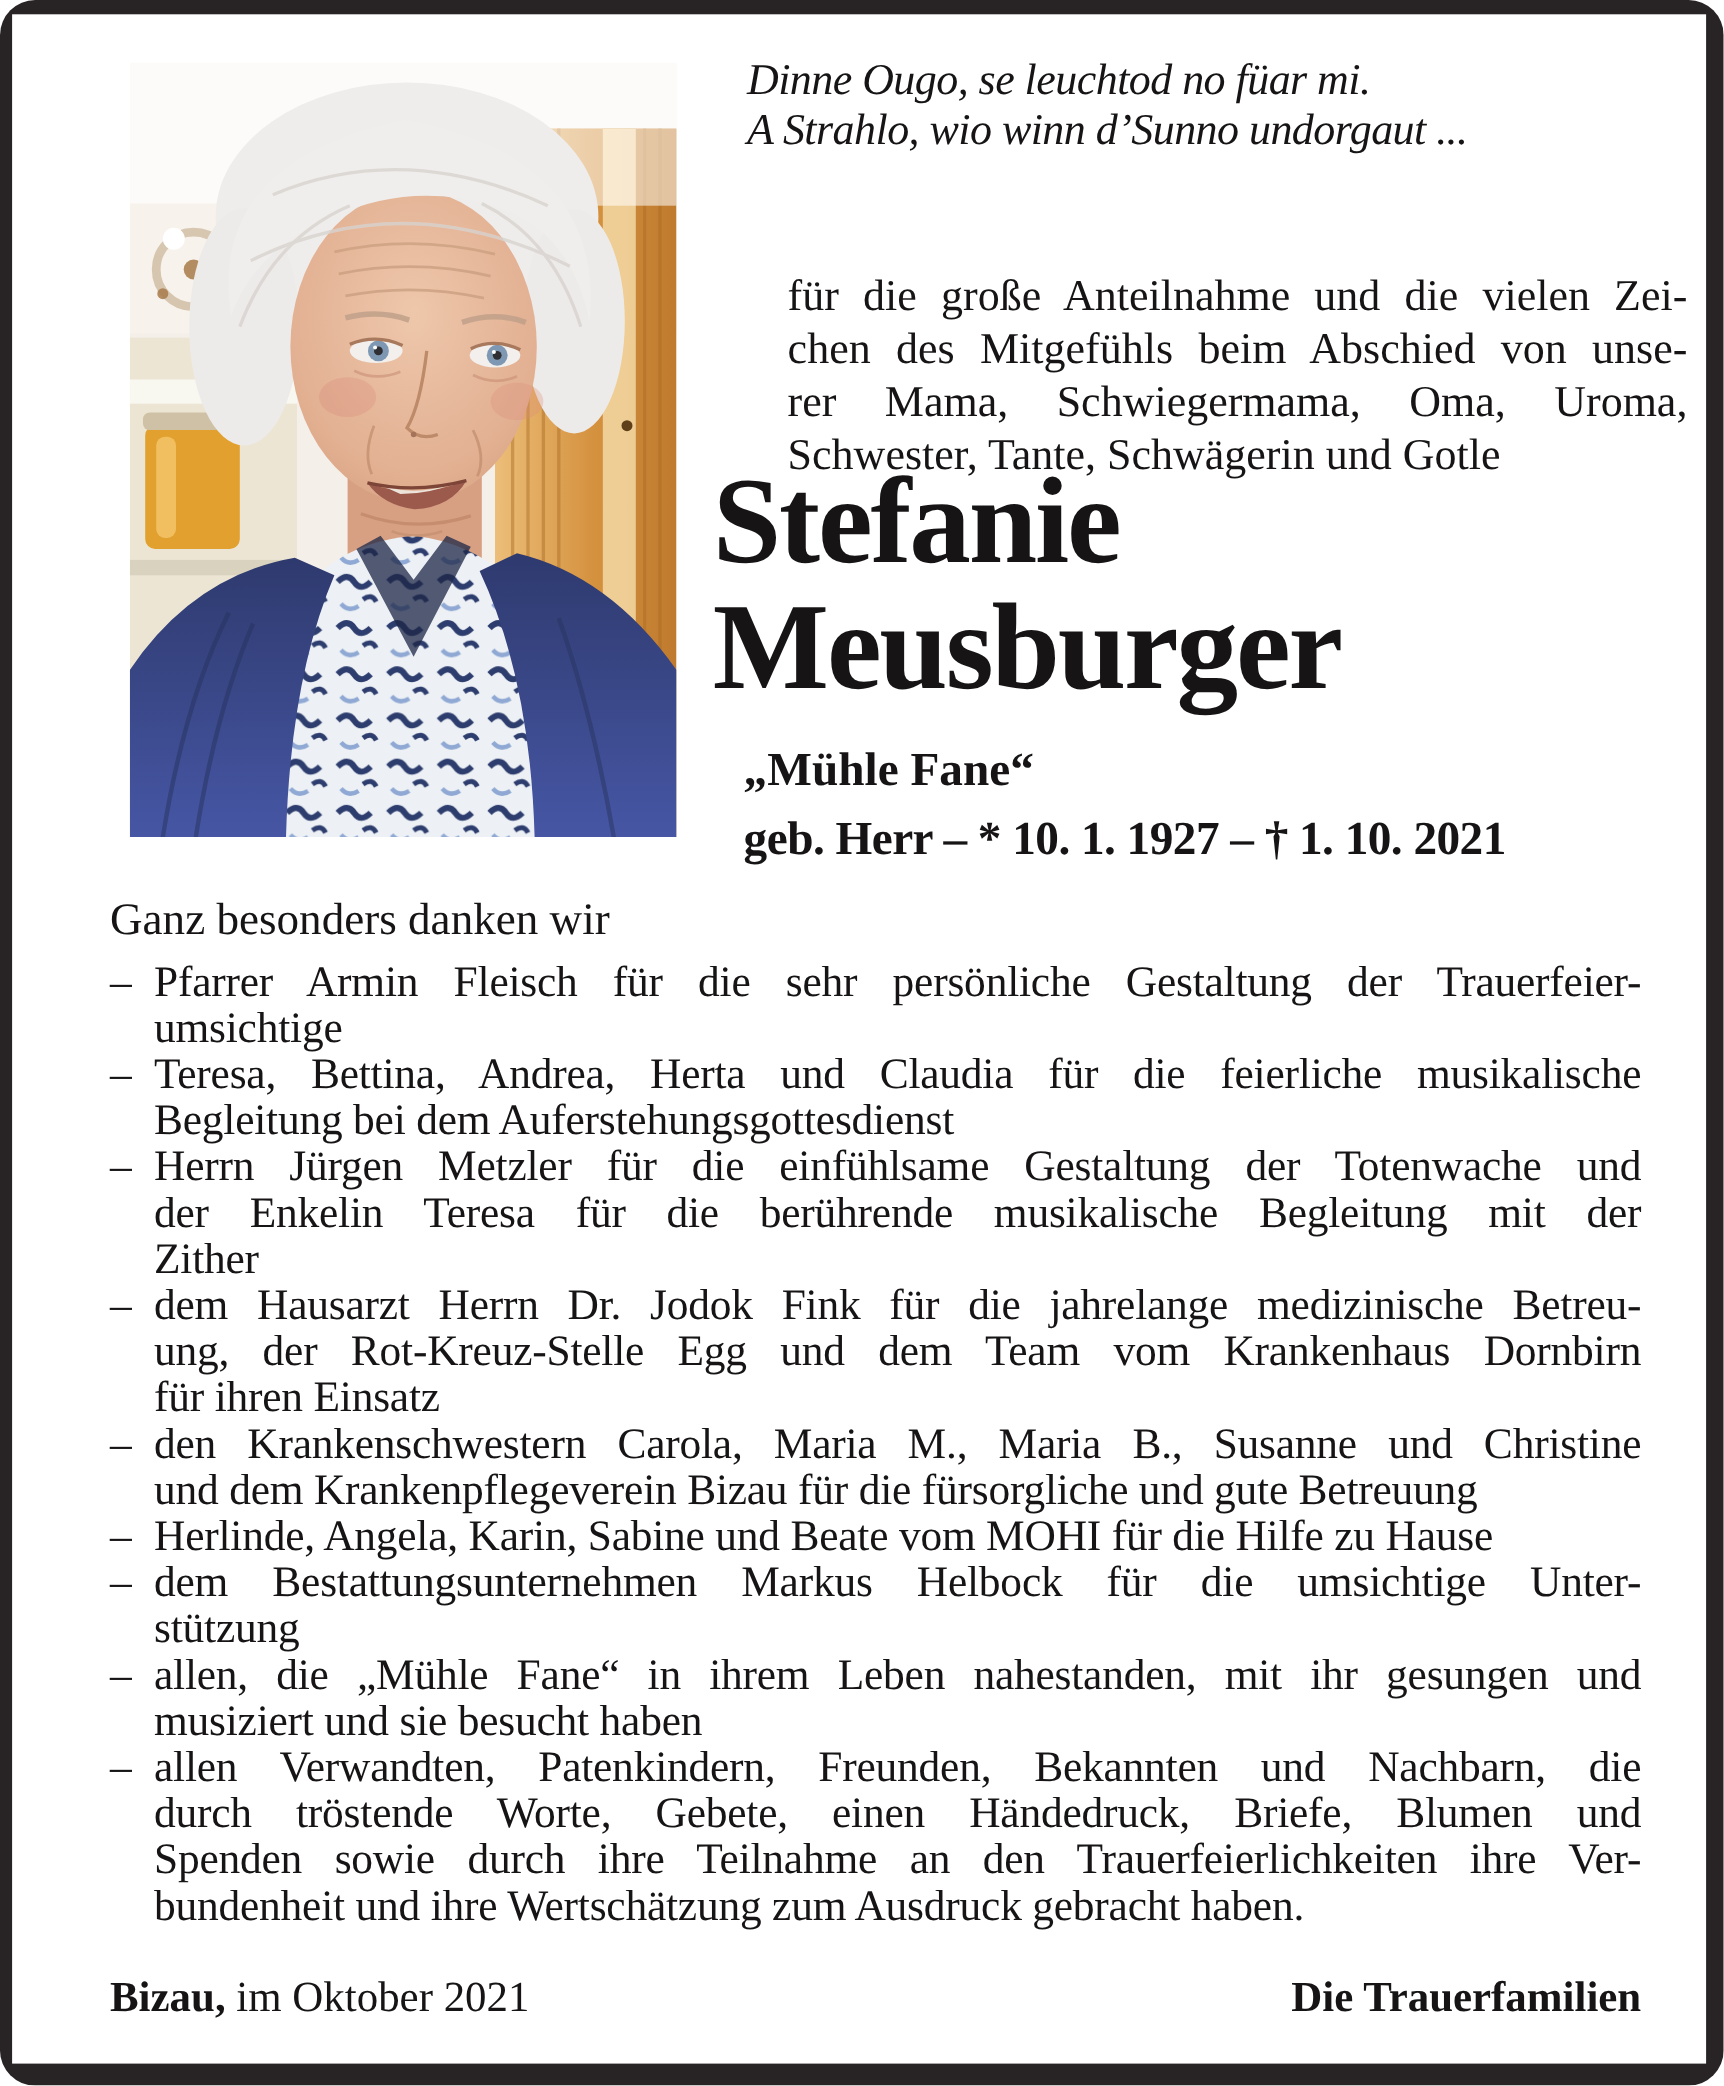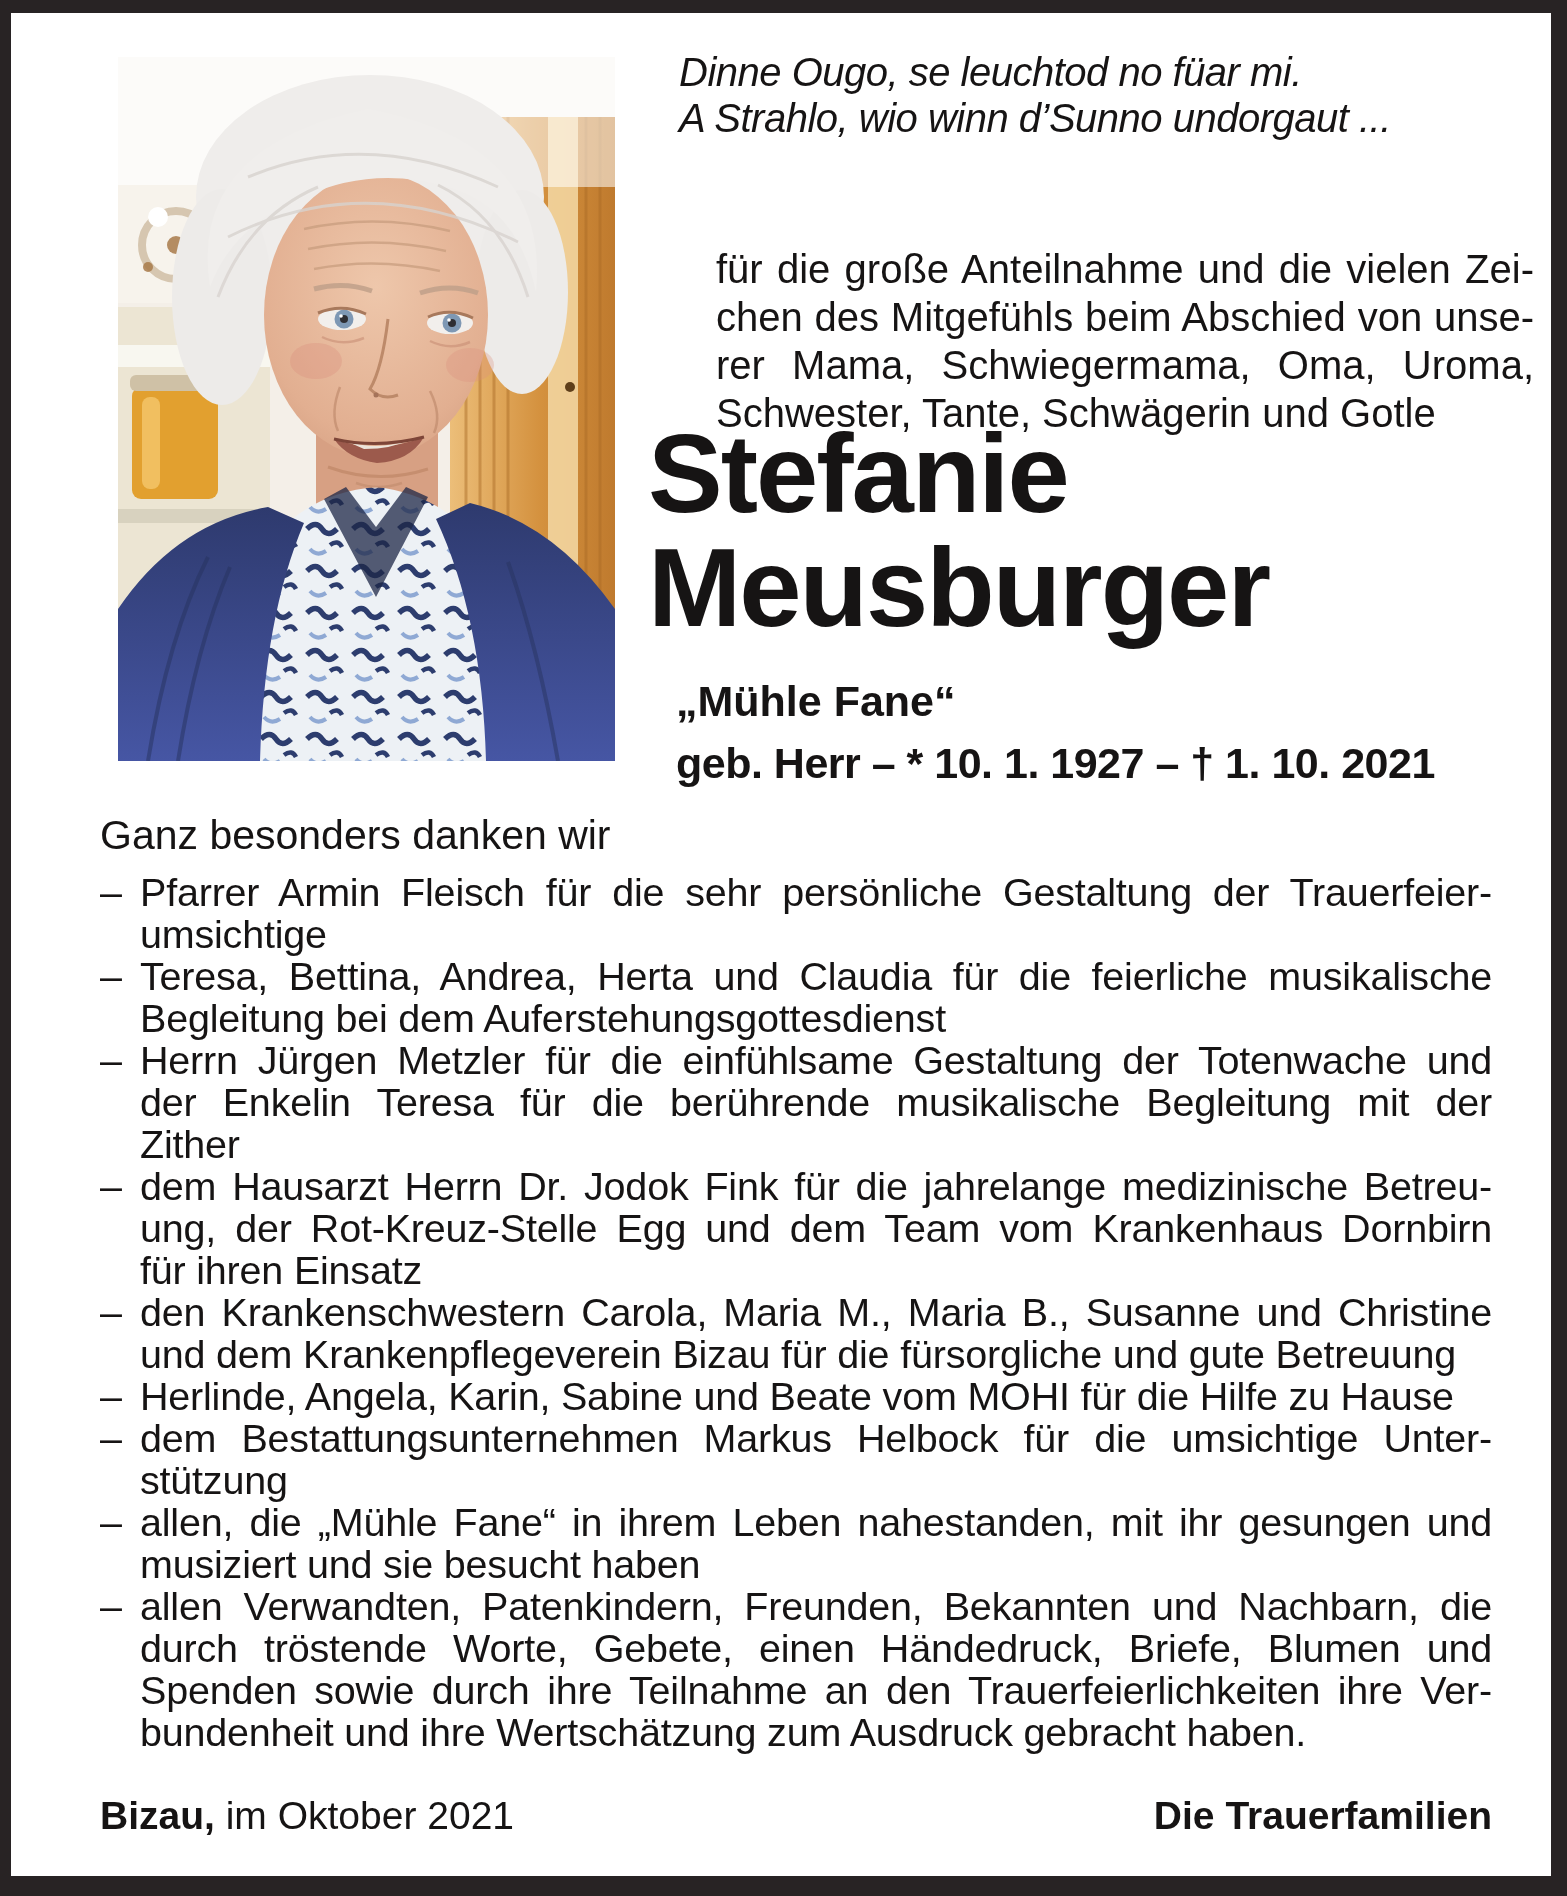--- a/index.html
+++ b/index.html
@@ -1,21 +1,22 @@
 <!DOCTYPE html>
 <html lang="de"><head>
 <meta charset="utf-8">
 <style>
   html,body{margin:0;padding:0;background:#ffffff;}
   .page{
     position:relative;
     width:1567px;height:1896px;
     background:#282324;
-    font-family:Liberation Sans, sans-serif;
+    font-family:Liberation Serif, serif;
     color:#161414;
+    border-radius:32px;
   }
   .sheet{
     position:absolute;
     left:11px;top:13px;right:16px;bottom:20px;
     background:#ffffff;
     overflow:hidden;
   }
   .photo{
     position:absolute;left:107px;top:44px;width:497px;height:704px;
   }

